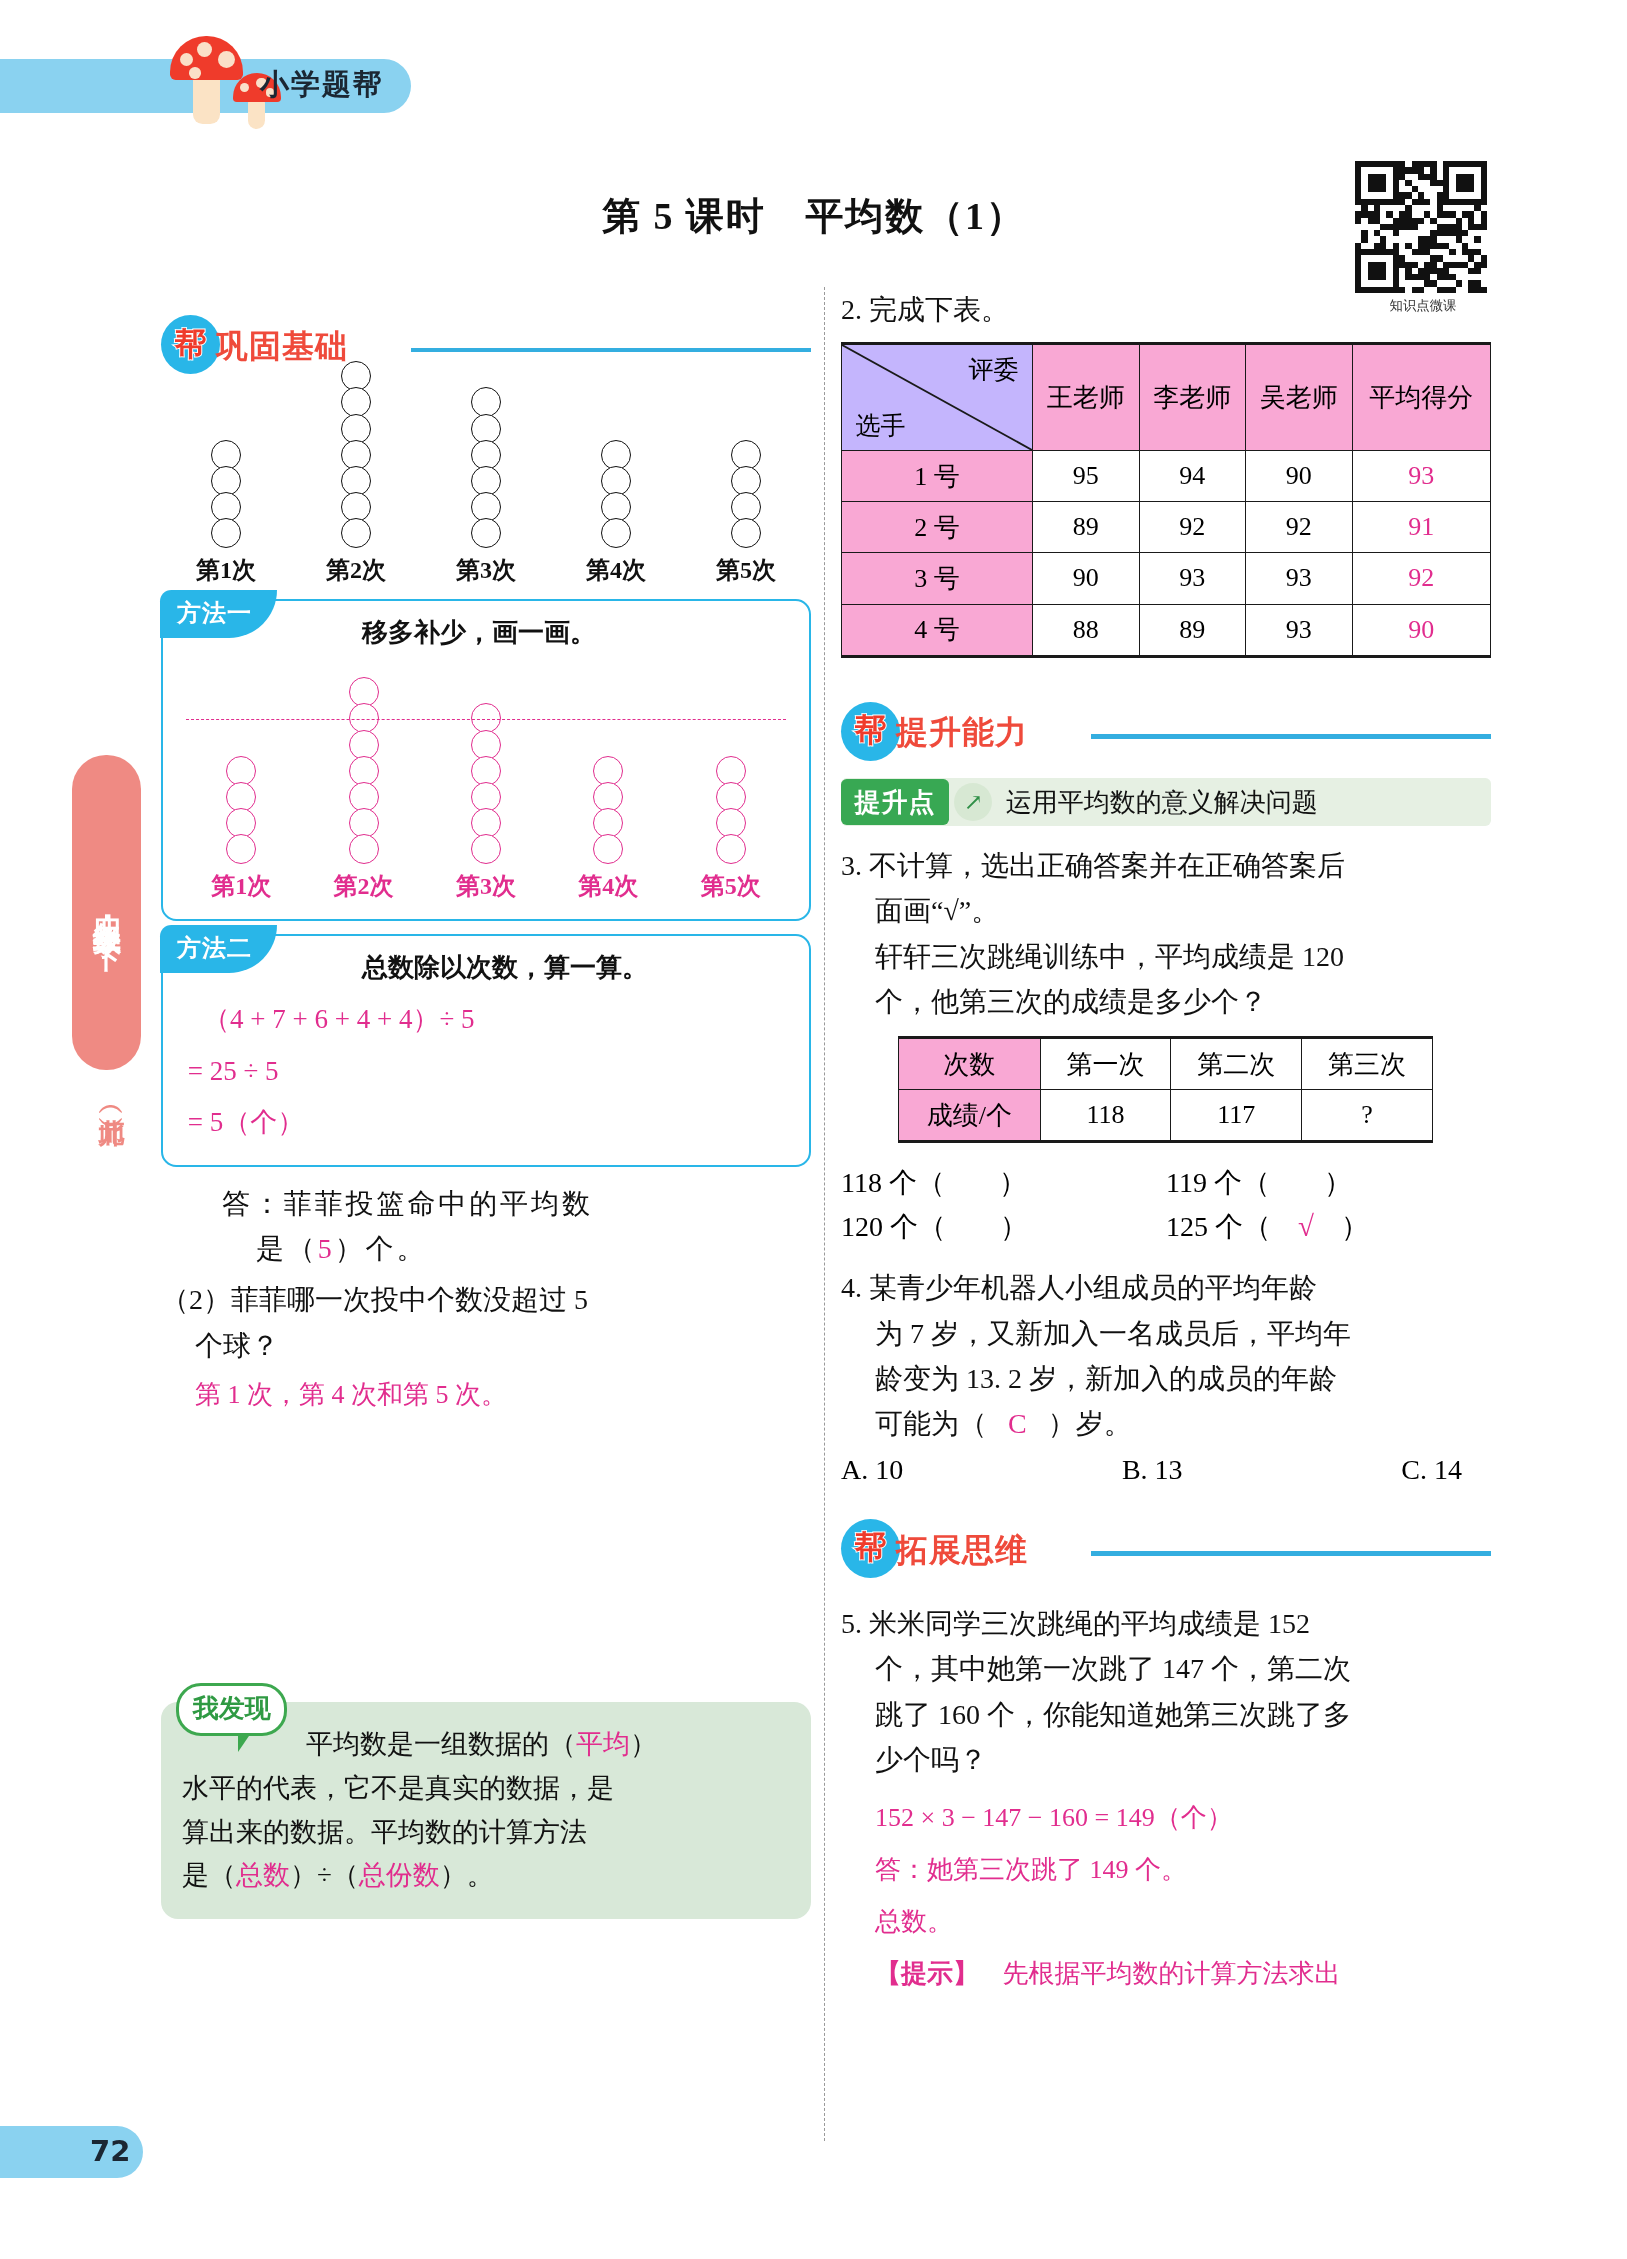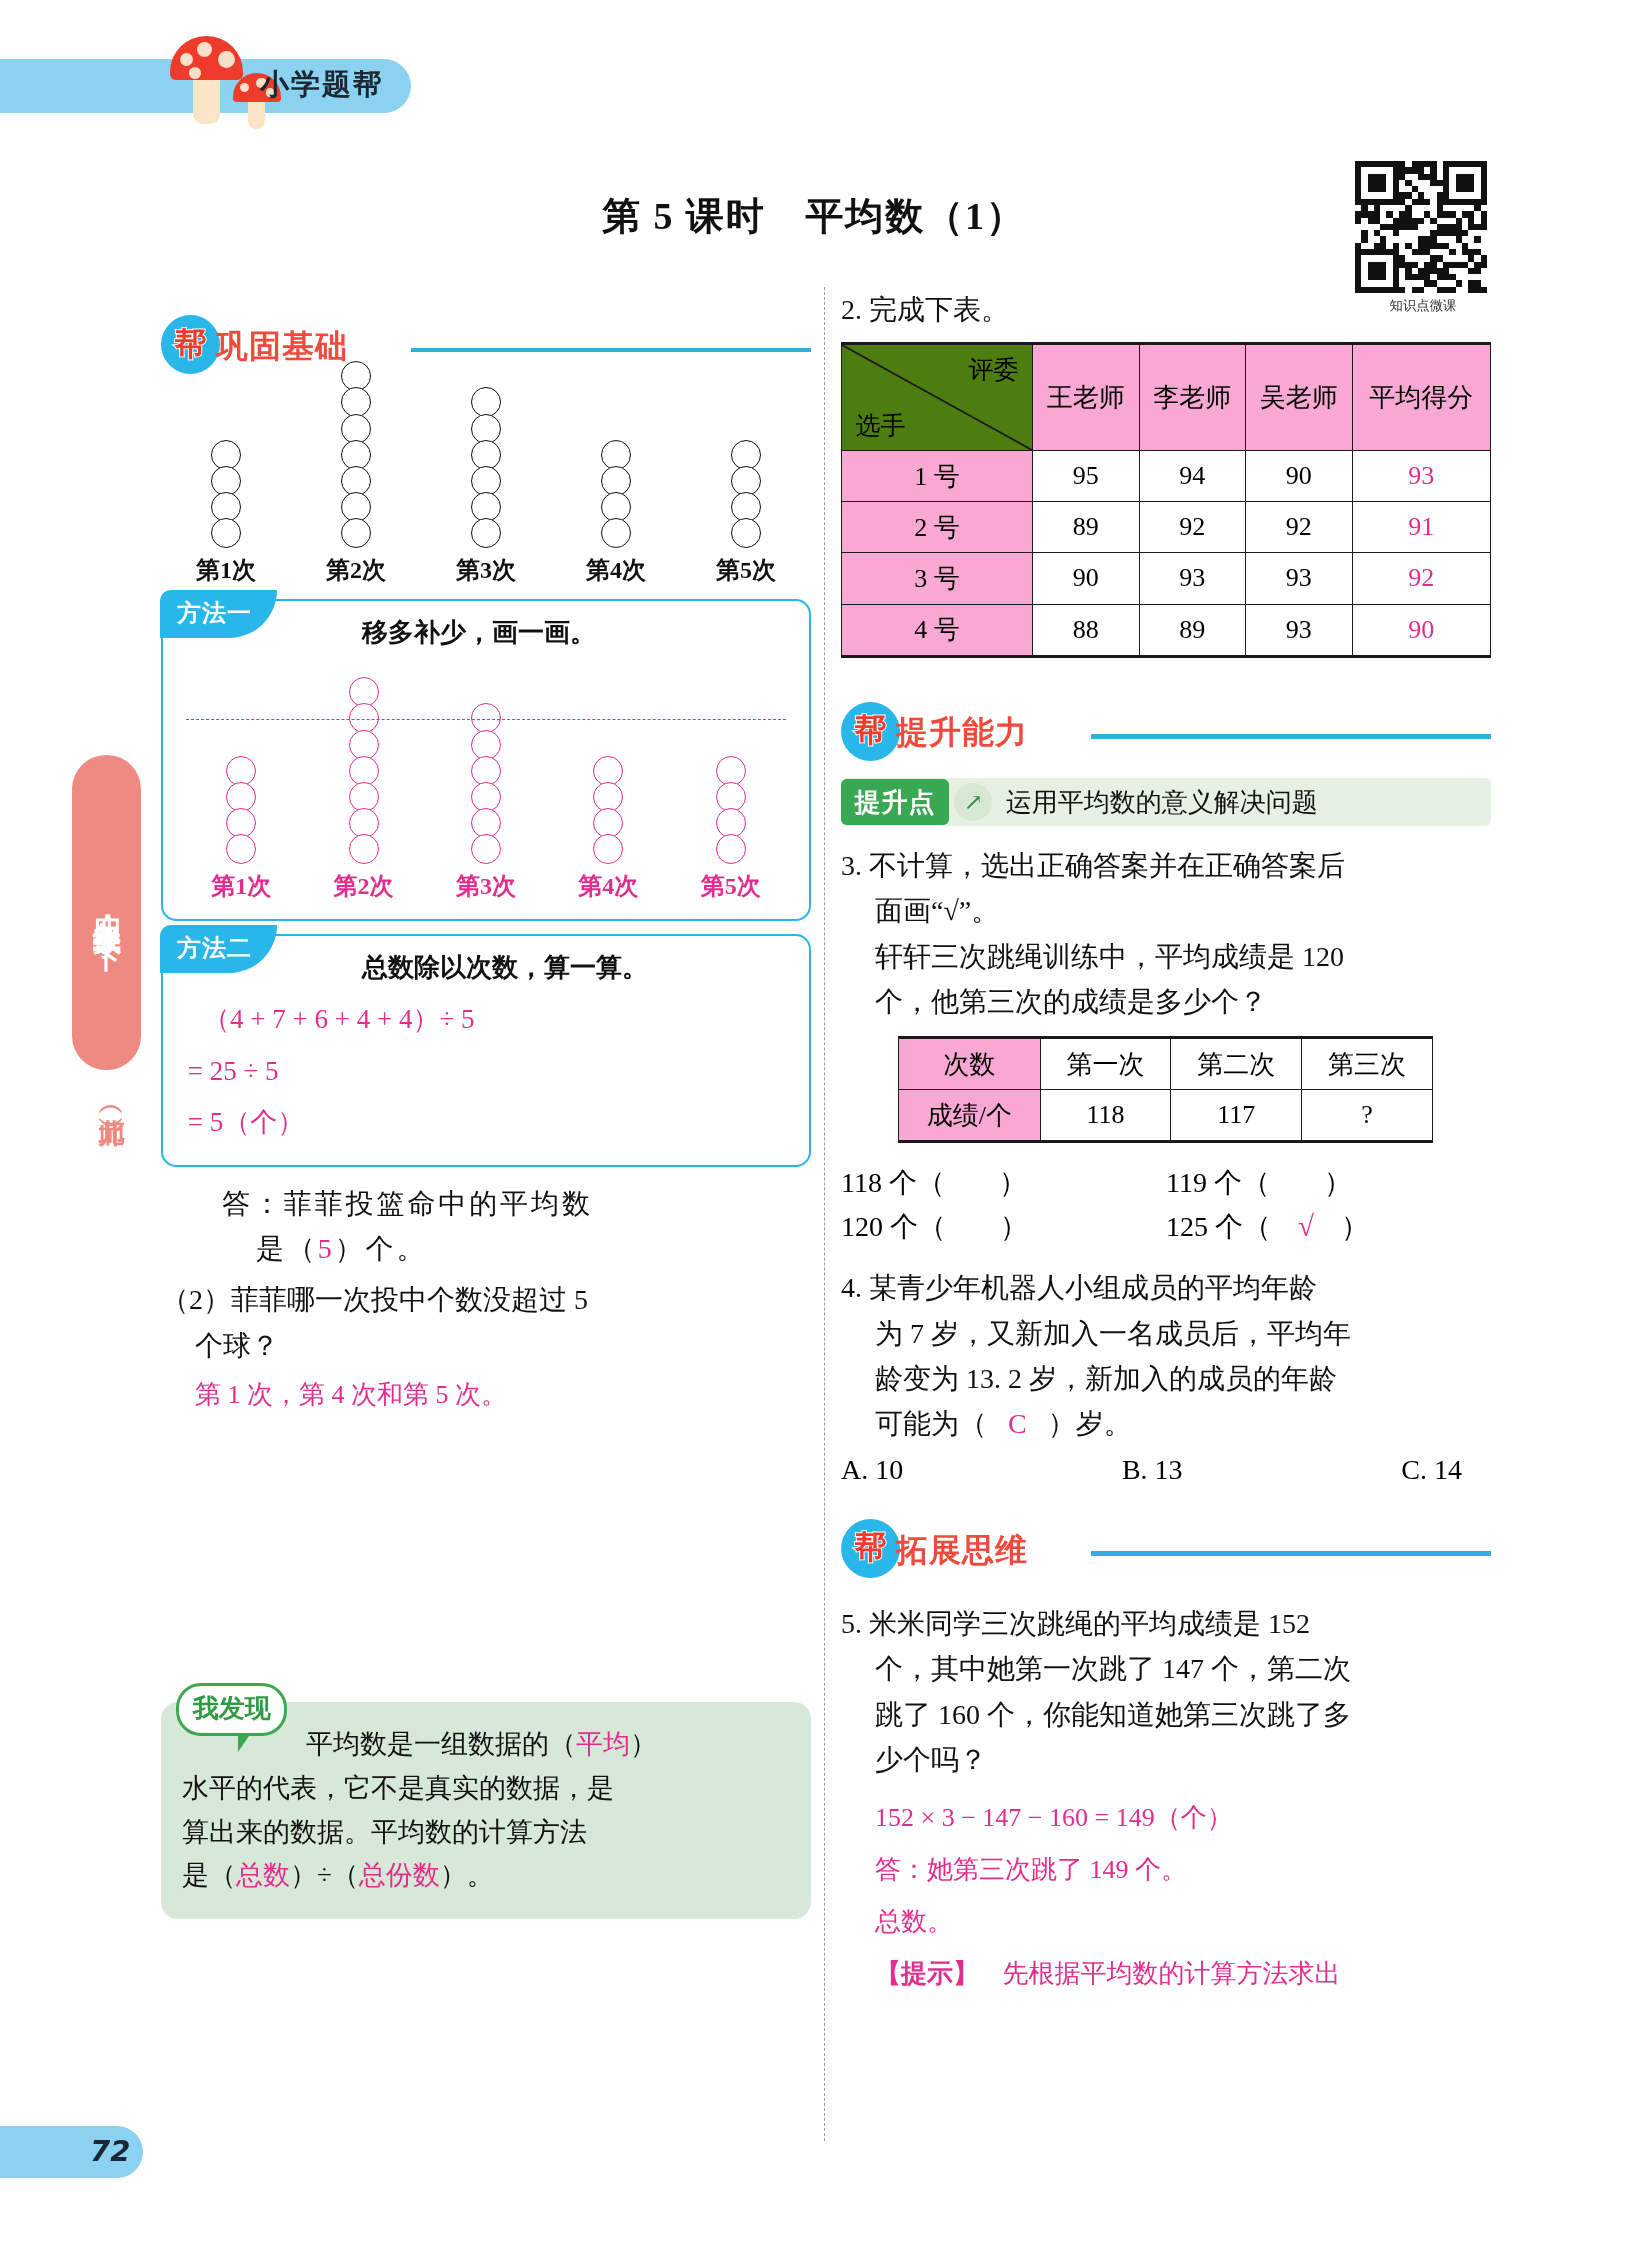--- a/index.html
+++ b/index.html
@@ -184,21 +184,21 @@
   }
   table.grid td, table.grid th {
     border: 1.9px solid #1a1a1a;
     padding: 7.6px 3.8px;
     font-weight: normal;
   }
   table.grid tr:first-child td { border-top-width: 3.8px; }
   table.grid tr:last-child td { border-bottom-width: 3.8px; }
   .hdr { background: #f9a8d4; }
   .hdr-diag {
-    background: #4d7c0f;
+    background: #c4b5fd;
     position: relative; height: 107px; width: 191px;
   }
   .hdr-diag .d-line {
     position: absolute; left: 0; top: 0; width: 100%; height: 100%;
   }
   .hdr-diag .t-r {
     position: absolute; right: 13.4px; top: 7.6px; font-size: 25px;
   }
   .hdr-diag .t-l {
     position: absolute; left: 13.4px; bottom: 7.6px; font-size: 25px;
@@ -263,21 +263,20 @@
   .pagenum-bg {
     position: absolute; left: 0; bottom: 82px;
     width: 143px; height: 52px;
     background: #8ad2f0;
     border-radius: 0 26px 26px 0;
   }
   .pagenum {
     position: absolute; left: 90px; bottom: 92px;
     font-size: 29px; font-weight: bold; color: #1b2733;
     font-family: "DejaVu Sans", sans-serif;
-    font-style: italic;
   }
 </style>
 </head>
 <body>
 
 <div class="header-bar"></div>
 
 <div class="mushroom-big">
   <div class="m-stem"></div>
   <div class="m-cap">

